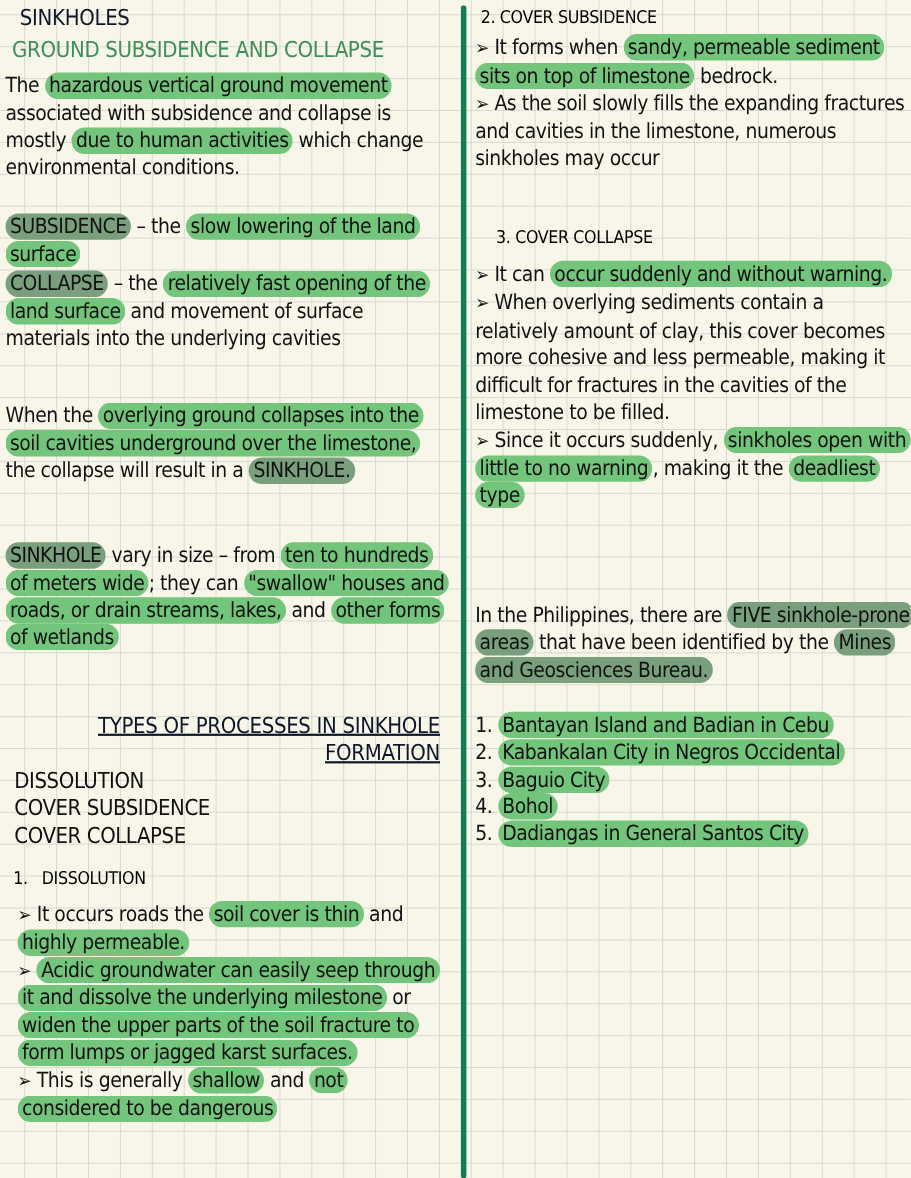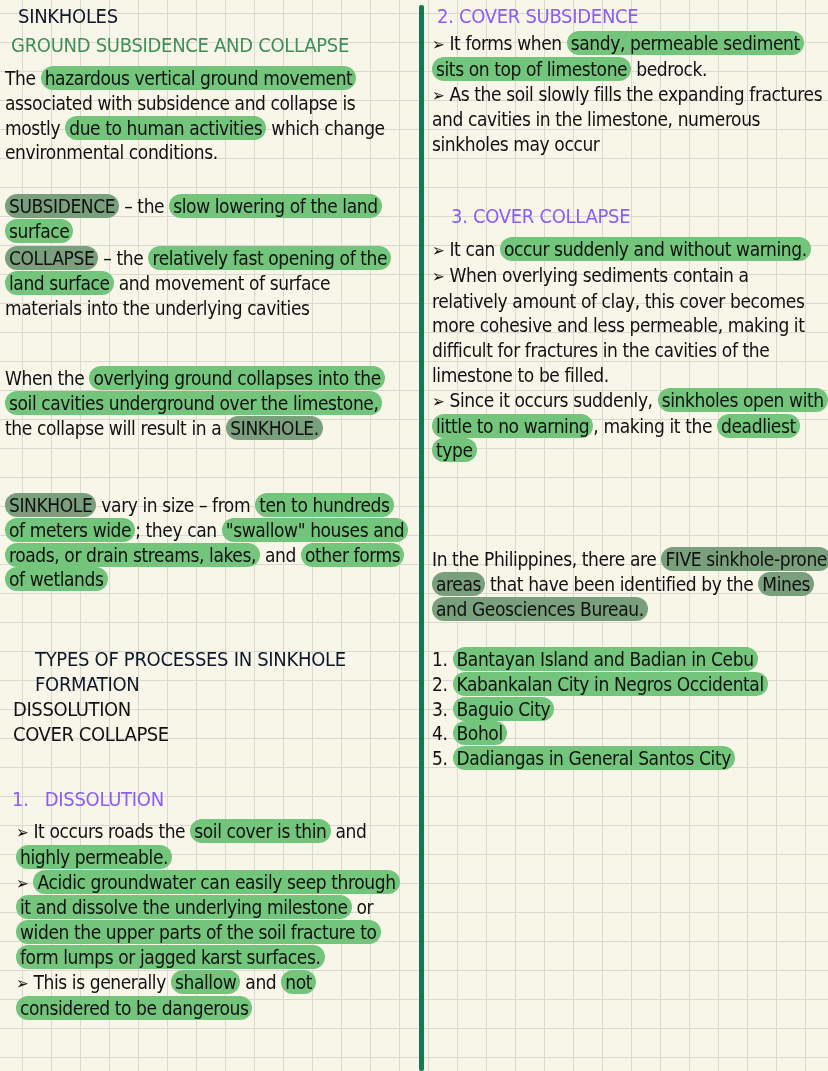--- a/index.html
+++ b/index.html
@@ -30,39 +30,39 @@
       position: absolute;
       left: 419px;
       top: 5px;
       width: 5px;
       height: 1066px;
       background: #147a55;
       border-radius: 2px;
     }
     .h-dark { color: #0f172a; font-size: 20px; letter-spacing: -0.3px; }
     .h-mid { color: #3d8f57; font-size: 20px; letter-spacing: -0.3px; }
-    .h-light { color: #8b5cf6; font-size: 20px; letter-spacing: -0.3px; }
+    .h-light { color: #000000; font-size: 16px; letter-spacing: -0.3px; }
     .hl {
       background: #72c57a;
       border-radius: 12px;
       padding: 1px 4px;
       -webkit-box-decoration-break: clone;
       box-decoration-break: clone;
     }
     .hd {
       background: #7a9f7c;
       border-radius: 12px;
       padding: 1px 4px;
       -webkit-box-decoration-break: clone;
       box-decoration-break: clone;
     }
     p { margin: 0; }
     .blk { position: absolute; left: 0; right: 0; }
     .arrow { font-size: 17px; }
-    .center { text-align: left; }
+    .center { text-align: right; text-decoration: underline; }
   </style>
 </head>
 <body>
 
 <div class="divider"></div>
 
 <div class="col left">
 
   <div class="blk h-dark" style="top:4px; left:13px;">SINKHOLES</div>
   <div class="blk h-mid" style="top:33px; left:6px;">GROUND SUBSIDENCE AND COLLAPSE</div>
@@ -84,20 +84,21 @@
   </p>
 
   <p class="blk" style="top:493px;">
     <span class="hd">SINKHOLE</span><span> vary in size – from </span><span class="hl">ten to hundreds of meters wide</span><span>; they can </span><span class="hl">"swallow" houses and roads, or drain streams, lakes,</span><span> and </span><span class="hl">other forms of wetlands</span>
   </p>
 
   <div class="blk h-dark center" style="top:647px; left:30px; right:10px;">TYPES OF PROCESSES IN SINKHOLE FORMATION</div>
 
   <div class="blk" style="top:697px; left:8px; font-size:20px;">
     <div>DISSOLUTION</div>
+    <div>COVER SUBSIDENCE</div>
     <div>COVER COLLAPSE</div>
   </div>
 
   <div class="blk h-light" style="top:787px; left:7px;">
     <span>1.</span>&nbsp;&nbsp;&nbsp;<span>DISSOLUTION</span>
   </div>
 
   <div class="blk" style="top:819px; left:11px; right:5px;">
     <p>
       <span class="arrow">➢</span><span> It occurs roads the </span><span class="hl">soil cover is thin</span><span> and </span><span class="hl">highly permeable.</span>

